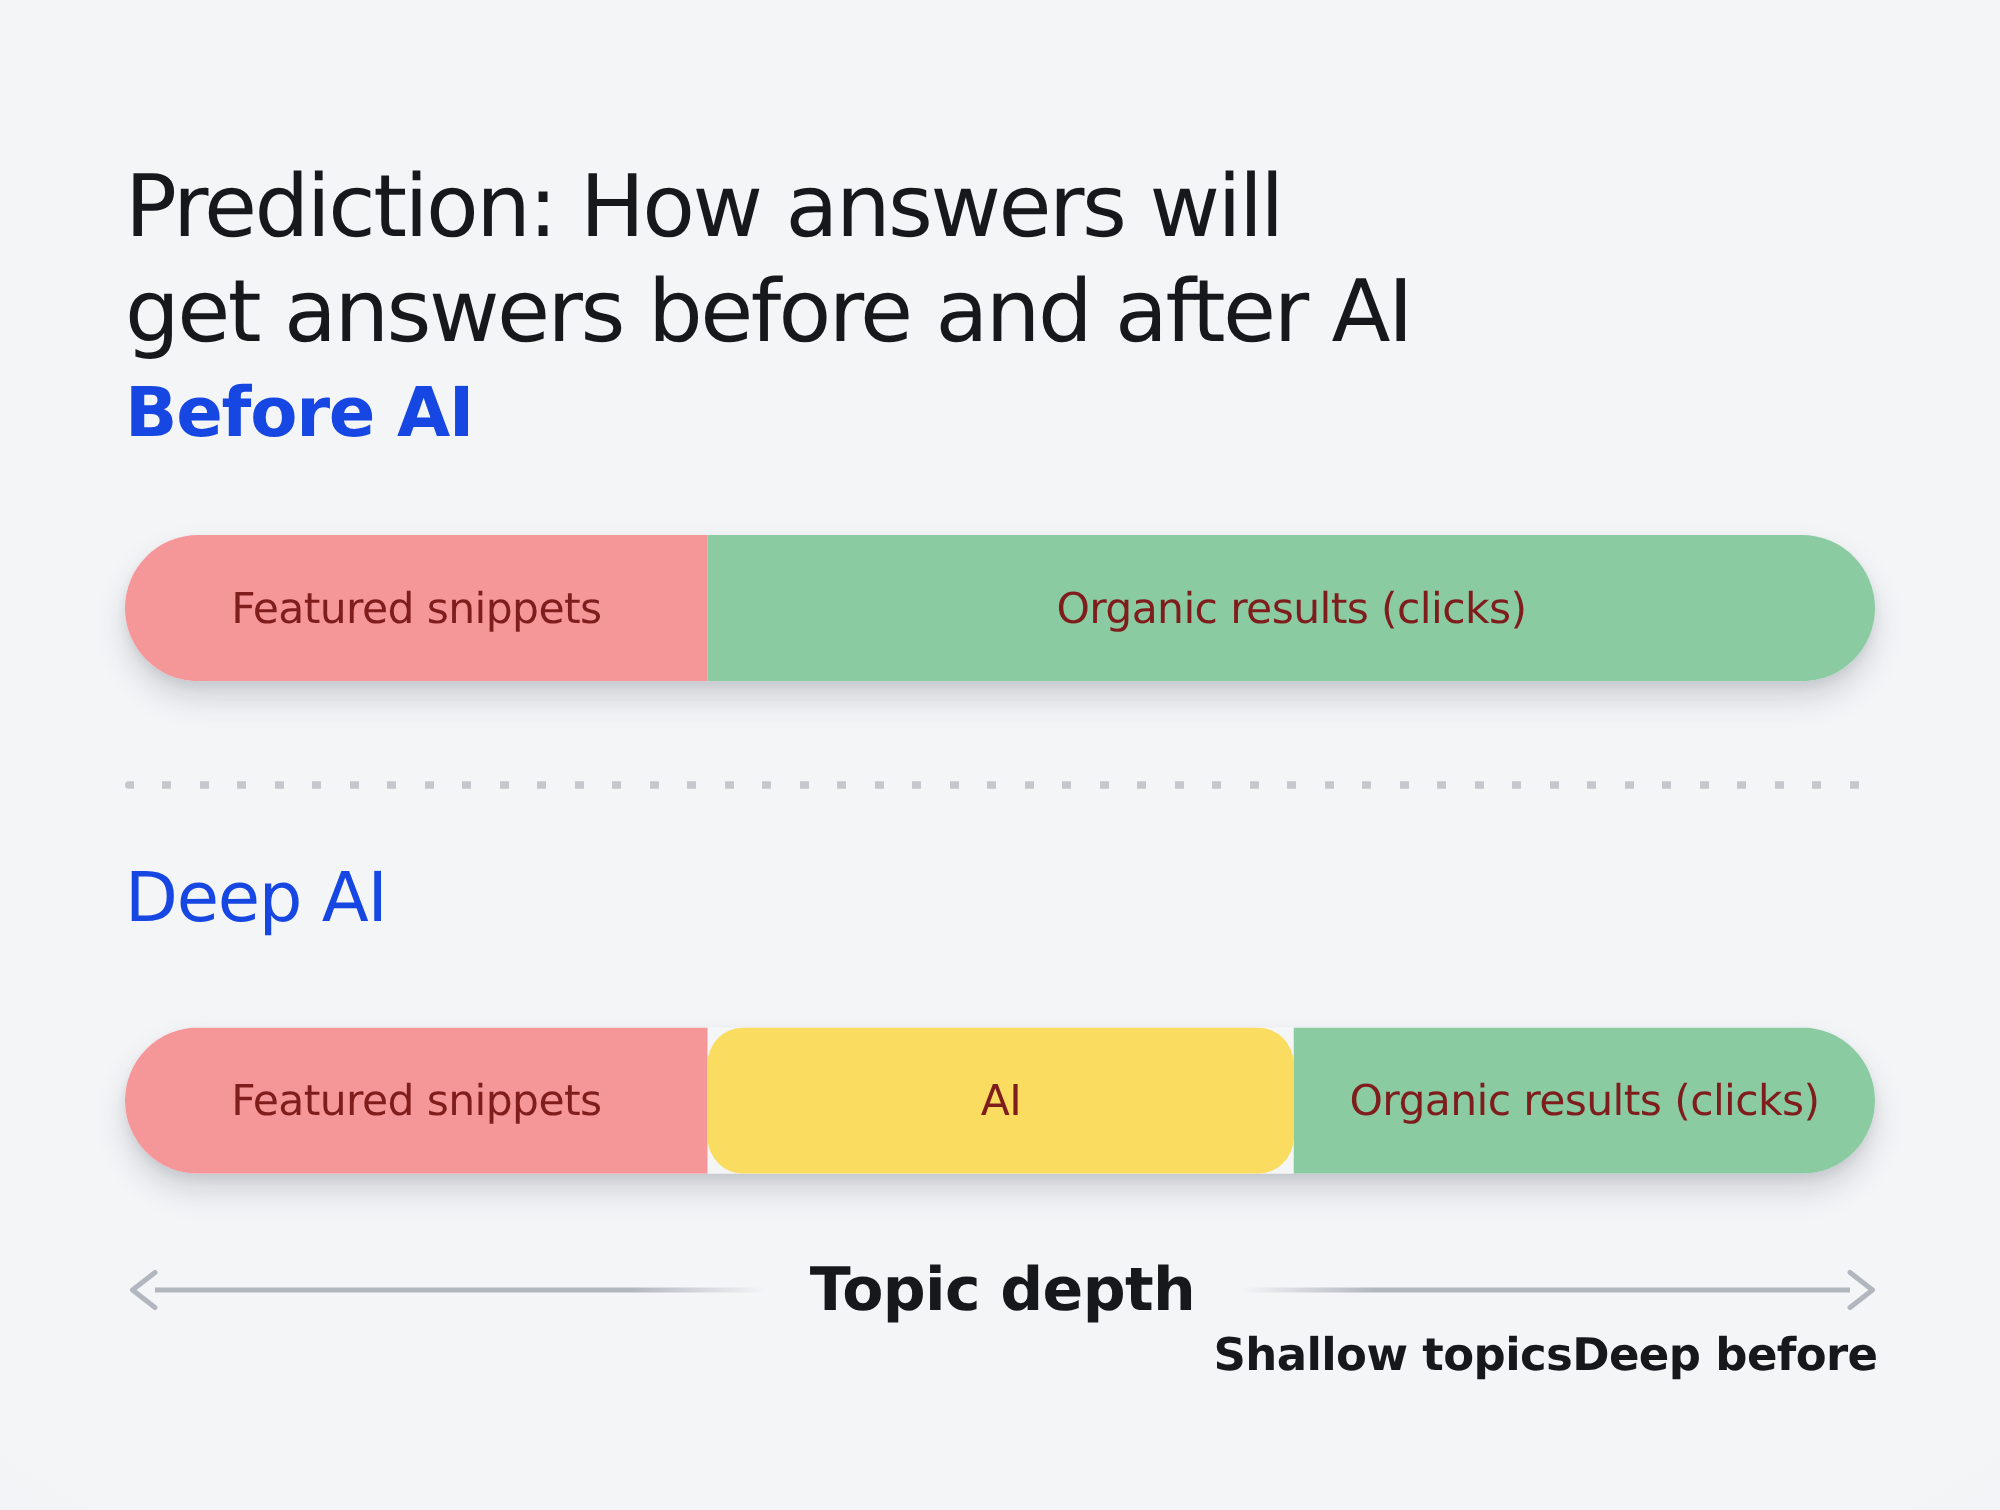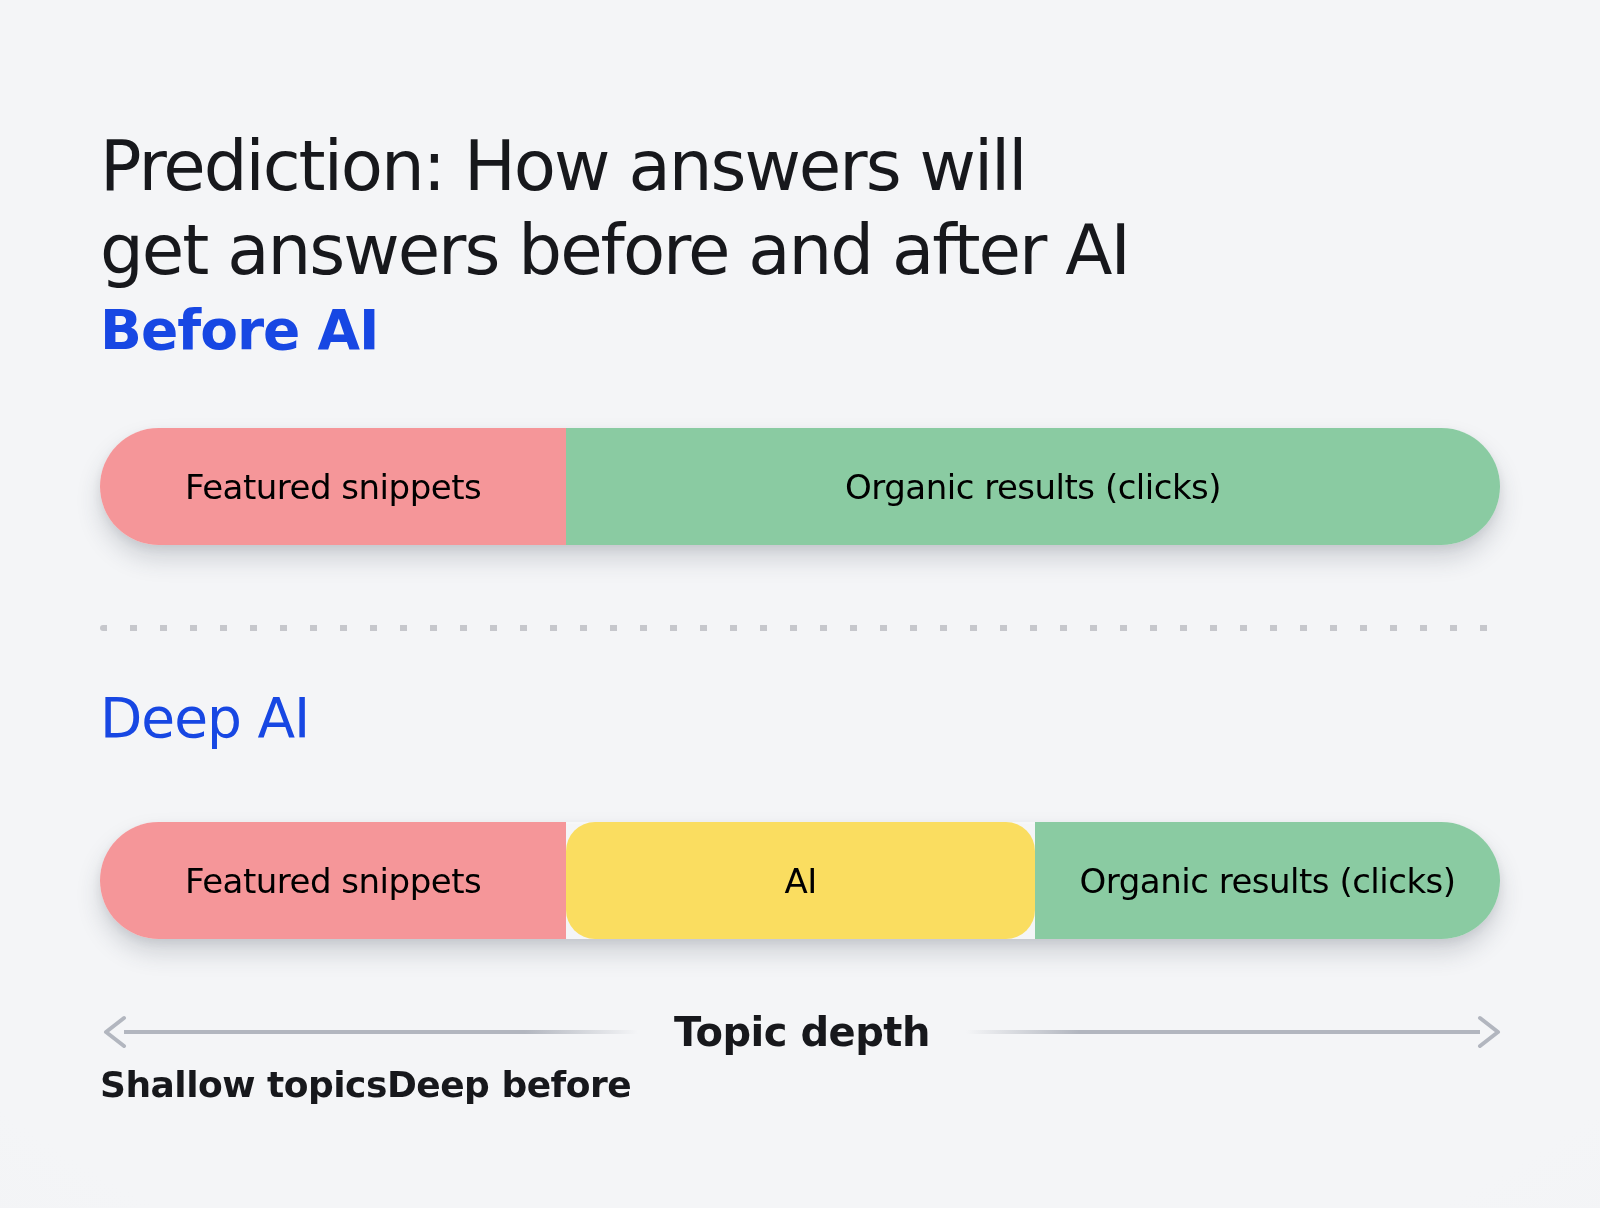--- a/index.html
+++ b/index.html
@@ -32,45 +32,45 @@
     box-shadow: 0 14px 24px rgba(45,55,70,0.18), 0 4px 8px rgba(45,55,70,0.08),
                 inset 0 2px 2px rgba(255,255,255,0.25);
   }
   .bar.before { top: 428px; }
   .bar.after  { top: 822px; }
   .bar .seg {
     display: flex; align-items: center; justify-content: center;
     min-width: 0;
   }
   .bar .seg span {
-    font-size: 34px; color: #000000; letter-spacing: -0.5px;
+    font-size: 34px; color: #7f1d1d; letter-spacing: -0.5px;
     white-space: nowrap;
   }
   .divider {
     position: absolute; left: 100px; top: 625px;
     width: 1402px; height: 6px;
     background: repeating-linear-gradient(90deg,
       #c6c7cc 0px, #c6c7cc 7px, rgba(0,0,0,0) 7px, rgba(0,0,0,0) 30px);
     border-radius: 3px;
   }
   .axis {
     position: absolute; left: 100px; right: 96px; top: 1010px;
     height: 44px; display: flex; align-items: center;
   }
   .axis .chev { flex: 0 0 auto; display: block; }
   .axis .line { height: 4px; flex: 1 1 auto; margin: 0 -6px; }
   .axis .line.left  { background: linear-gradient(90deg, #b2b6bf 0%, #b2b6bf 78%, rgba(178,182,191,0) 100%); }
   .axis .line.right { background: linear-gradient(270deg, #b2b6bf 0%, #b2b6bf 78%, rgba(178,182,191,0) 100%); }
   .axis .axis-label {
     flex: 0 0 auto; padding: 0 42px;
-    font-size: 40px; font-weight: bold; color: #17181c; letter-spacing: -0.5px;
+    font-size: 48px; font-weight: bold; color: #17181c; letter-spacing: -0.5px;
   }
   .axis-ends {
     position: absolute; left: 100px; right: 98px; top: 1064px;
-    display: flex; justify-content: flex-start;
+    display: flex; justify-content: flex-end;
   }
   .axis-ends span {
     font-size: 36px; font-weight: bold; color: #17181c; letter-spacing: -0.5px;
   }
 </style>
 </head>
 <body>
 
 <div class="stage">
 

